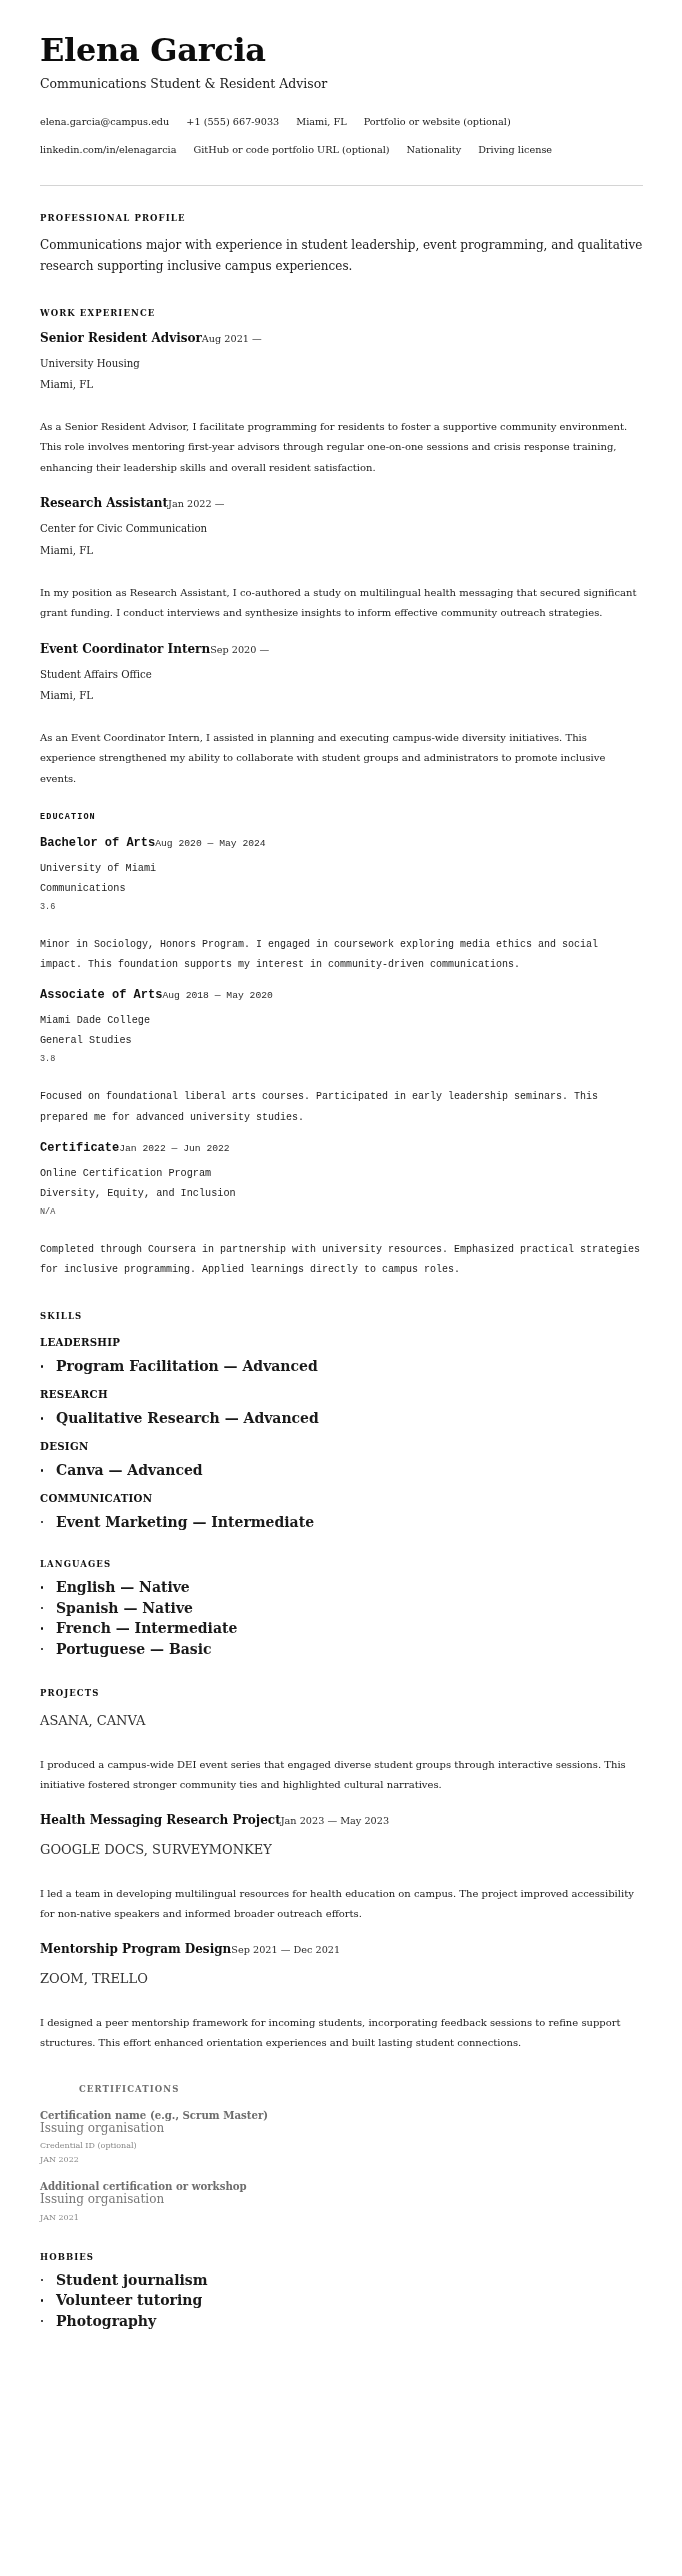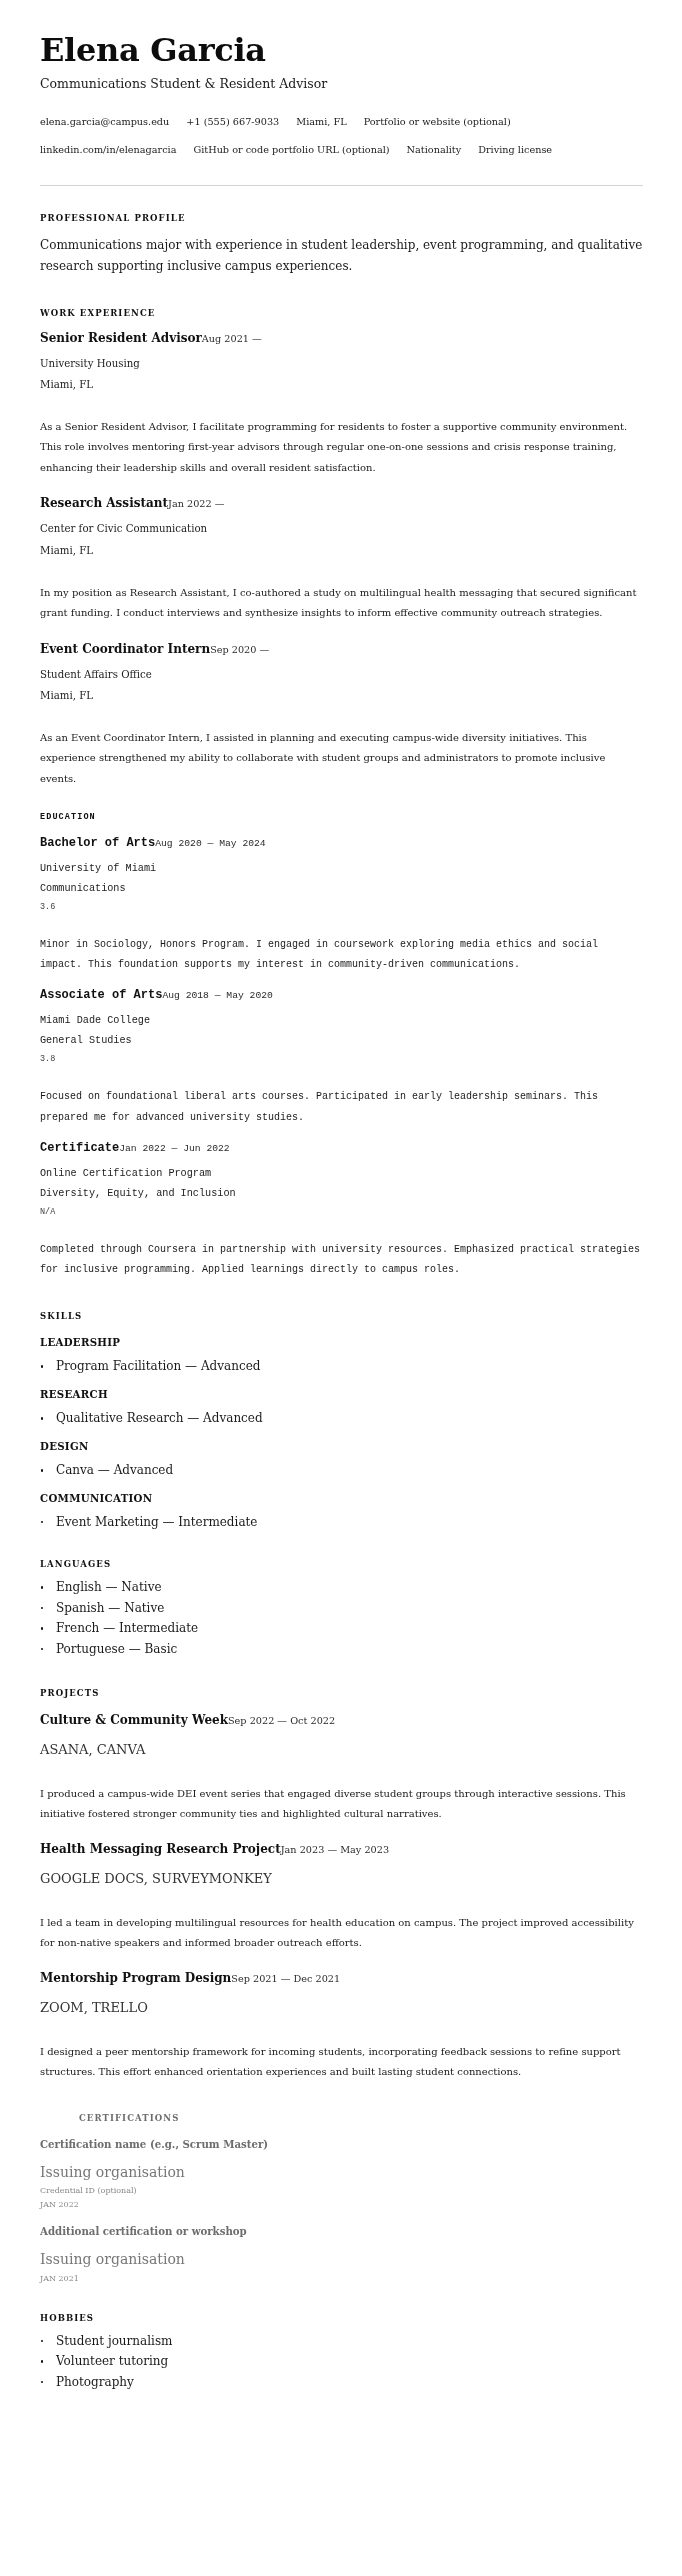--- a/index.html
+++ b/index.html
@@ -113,39 +113,40 @@
     letter-spacing: 0.3px;
     color: #111;
   }
   ul.bullets {
     list-style: none;
     margin-top: 10.2px;
   }
   ul.bullets li {
     position: relative;
     padding-left: 16px;
-    font-size: 12px;
+    font-size: 14px;
     line-height: 20.5px;
     color: #1a1a1a;
+    font-weight: bold;
   }
   ul.bullets li::before {
     content: "";
     position: absolute;
     left: 0.6px;
     top: 9px;
     width: 2.8px;
     height: 2.8px;
     border-radius: 50%;
     background: #111;
   }
   ul.bullets.tight { margin-top: 8px; }
   .muted .section-title { color: #6d6d6d; padding-left: 39px; }
   .cert { margin-top: 17px; color: #6d6d6d; }
   .cert-name { font-size: 10.2px; font-weight: bold; color: #6d6d6d; }
-  .cert-org { font-size: 14px; margin-top: 14px; color: #777; }
+  .cert-org { font-size: 12px; margin-top: 0; color: #777; }
   .cert-id { font-size: 8px; margin-top: 6.8px; color: #888; }
   .cert-date { font-size: 8px; margin-top: 4.5px; color: #888; }
 </style>
 </head>
 <body>
 
 <div class="page">
 
   <header>
     <h1 class="name">Elena Garcia</h1>
@@ -275,24 +276,20 @@
       <li>Spanish — Native</li>
       <li>French — Intermediate</li>
       <li>Portuguese — Basic</li>
     </ul>
   </section>
 
   <section class="section" style="margin-top:28.4px;">
     <h2 class="section-title">Projects</h2>
 
     <div class="entry" style="margin-top:15px;">
-      <div class="entry-head">
-        <div class="entry-title">Culture &amp; Community Week</div>
-        <div class="entry-date">Sep 2022 — Oct 2022</div>
-      </div>
       <div class="entry-tags">ASANA, CANVA</div>
       <p class="entry-desc proj">I produced a campus-wide DEI event series that engaged diverse student groups through interactive sessions. This initiative fostered stronger community ties and highlighted cultural narratives.</p>
     </div>
 
     <div class="entry" style="margin-top:17px;">
       <div class="entry-head">
         <div class="entry-title">Health Messaging Research Project</div>
         <div class="entry-date">Jan 2023 — May 2023</div>
       </div>
       <div class="entry-tags">GOOGLE DOCS, SURVEYMONKEY</div>

